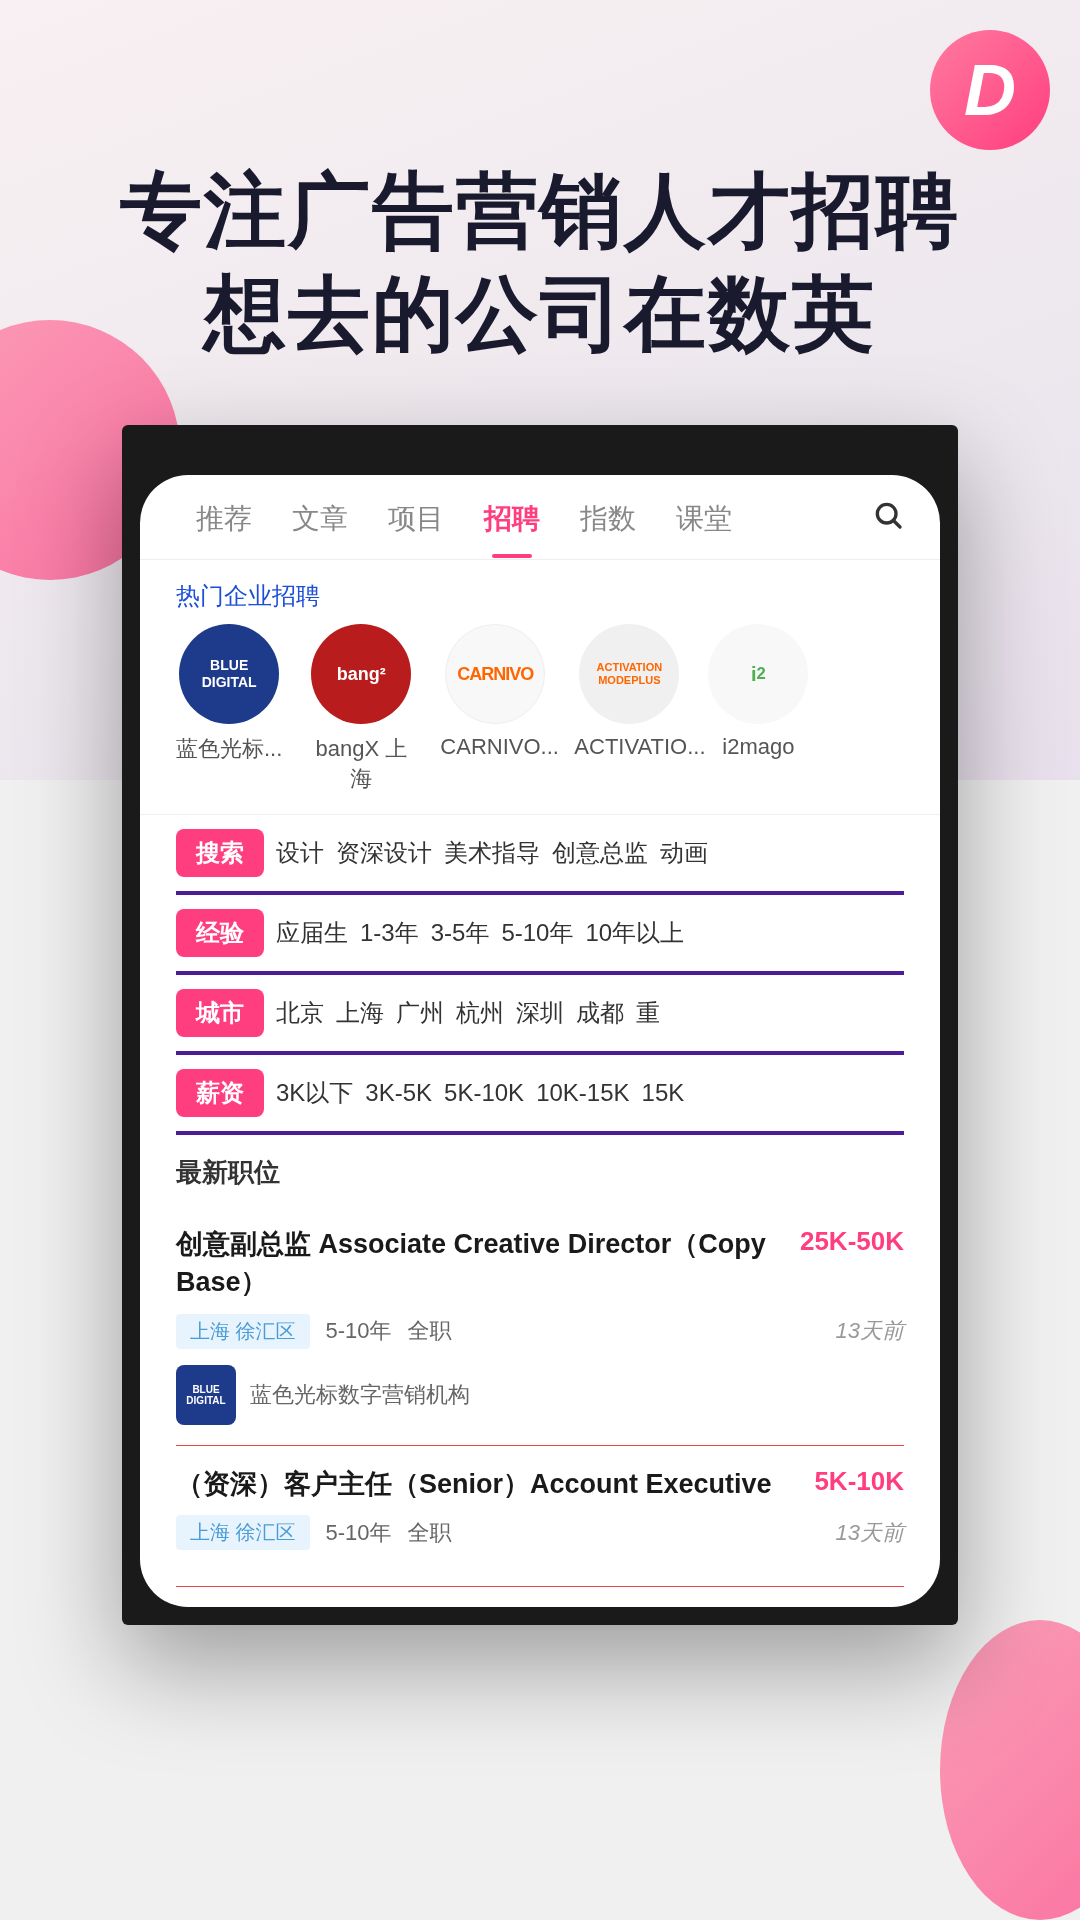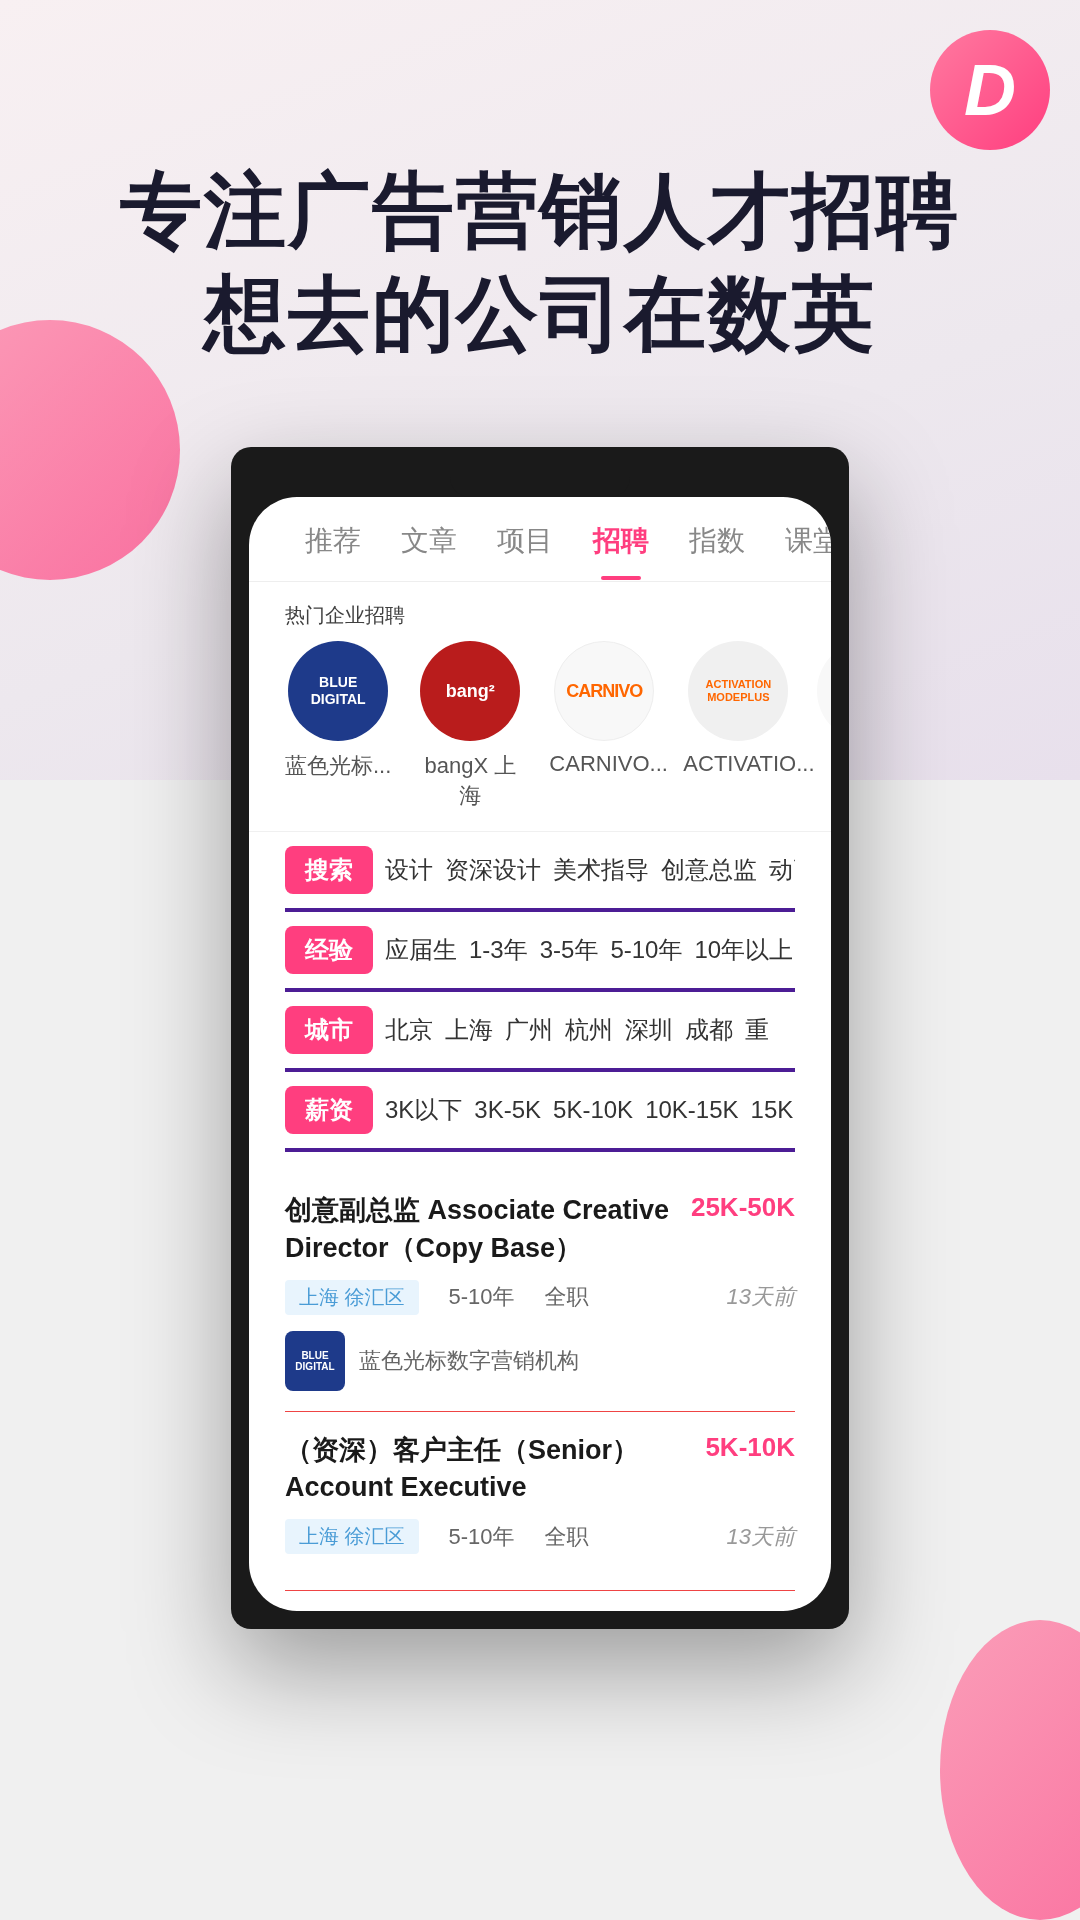--- a/index.html
+++ b/index.html
@@ -86,27 +86,26 @@
     
     .phone-wrapper {
       position: relative;
       z-index: 5;
       display: flex;
       justify-content: center;
       padding: 0 50px;
     }
 
     .phone-outer {
-      width: 618px;
+      width: 836px;
       background: #1a1a1a;
-      border-radius: 20px;
+      border-radius: 6px;
       padding: 18px;
       box-shadow: 0 40px 100px rgba(0,0,0,0.35);
       position: relative;
-      margin-top: 22px;
     }
 
     .phone-inner {
       background: #ffffff;
       border-radius: 48px;
       overflow: hidden;
       min-height: 1100px;
     }
 
     
@@ -154,22 +153,22 @@
     .nav-search {
       margin-left: auto;
       font-size: 34px;
       color: #333;
       padding-bottom: 20px;
       cursor: pointer;
     }
 
     
     .section-title {
-      font-size: 20px;
-      color: #404040;
+      font-size: 24px;
+      color: #1d4ed8;
       padding: 20px 36px 12px;
     }
 
     .companies-scroll {
       display: flex;
       gap: 24px;
       padding: 0 36px 20px;
       overflow: hidden;
     }
     .company-item {
@@ -297,21 +296,21 @@
     }
     .job-salary {
       font-size: 26px;
       color: #ff3e7f;
       font-weight: 600;
       white-space: nowrap;
     }
     .job-meta {
       display: flex;
       align-items: center;
-      gap: 30px;
+      gap: 16px;
       margin-bottom: 16px;
     }
     .job-location-tag {
       background: #e8f4fd;
       color: #4a9cd6;
       font-size: 20px;
       padding: 4px 14px;
       border-radius: 4px;
     }
     .job-exp {
@@ -459,20 +458,21 @@
           <span class="filter-tag">薪资</span>
           <span class="filter-option">3K以下</span>
           <span class="filter-option">3K-5K</span>
           <span class="filter-option">5K-10K</span>
           <span class="filter-option">10K-15K</span>
           <span class="filter-option">15K</span>
         </div>
       </div>
 
       <div class="jobs-section">
+        <div class="jobs-title">最新职位</div>
 
         <div class="job-card">
           <div class="job-header">
             <div class="job-title">创意副总监 Associate Creative Director（Copy Base）</div>
             <div class="job-salary">25K-50K</div>
           </div>
           <div class="job-meta">
             <span class="job-location-tag">上海 徐汇区</span>
             <span class="job-exp">5-10年</span>
             <span class="job-type">全职</span>

